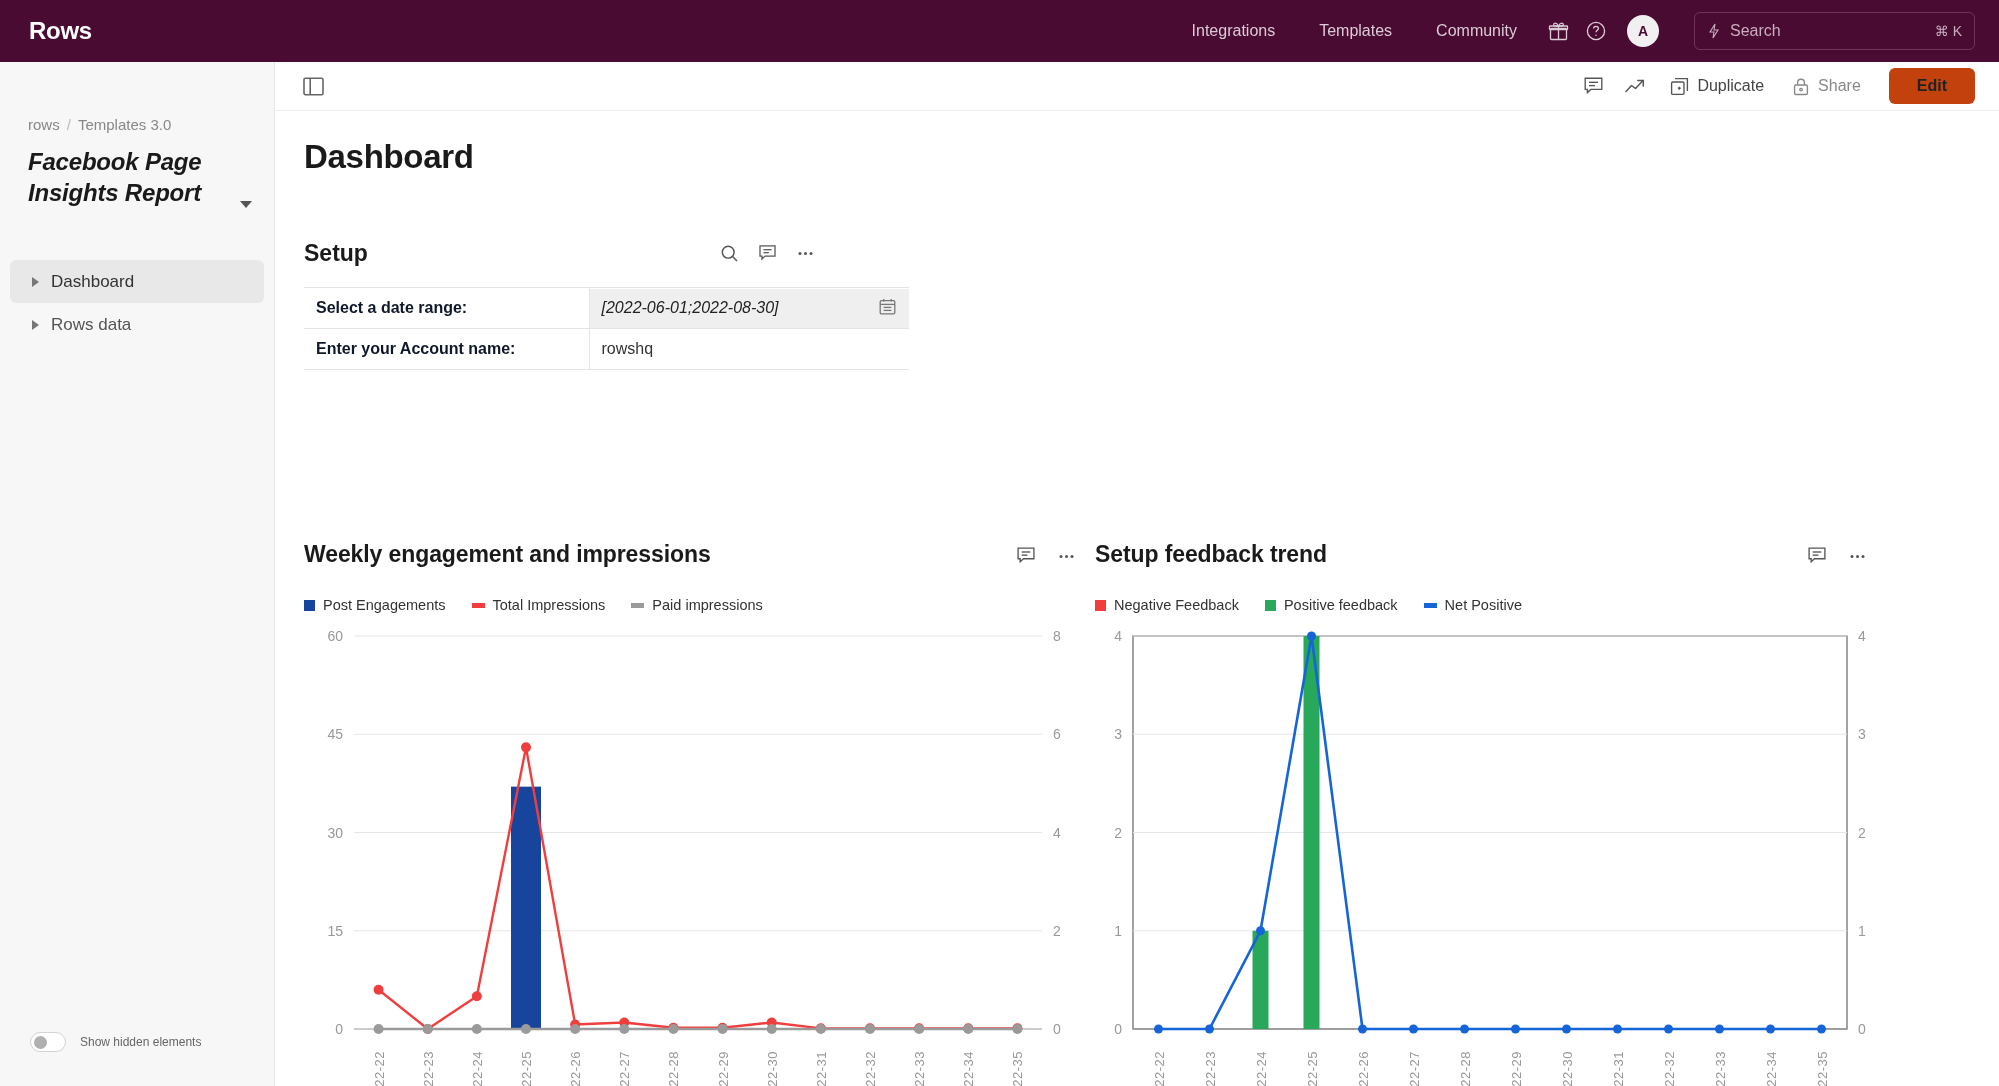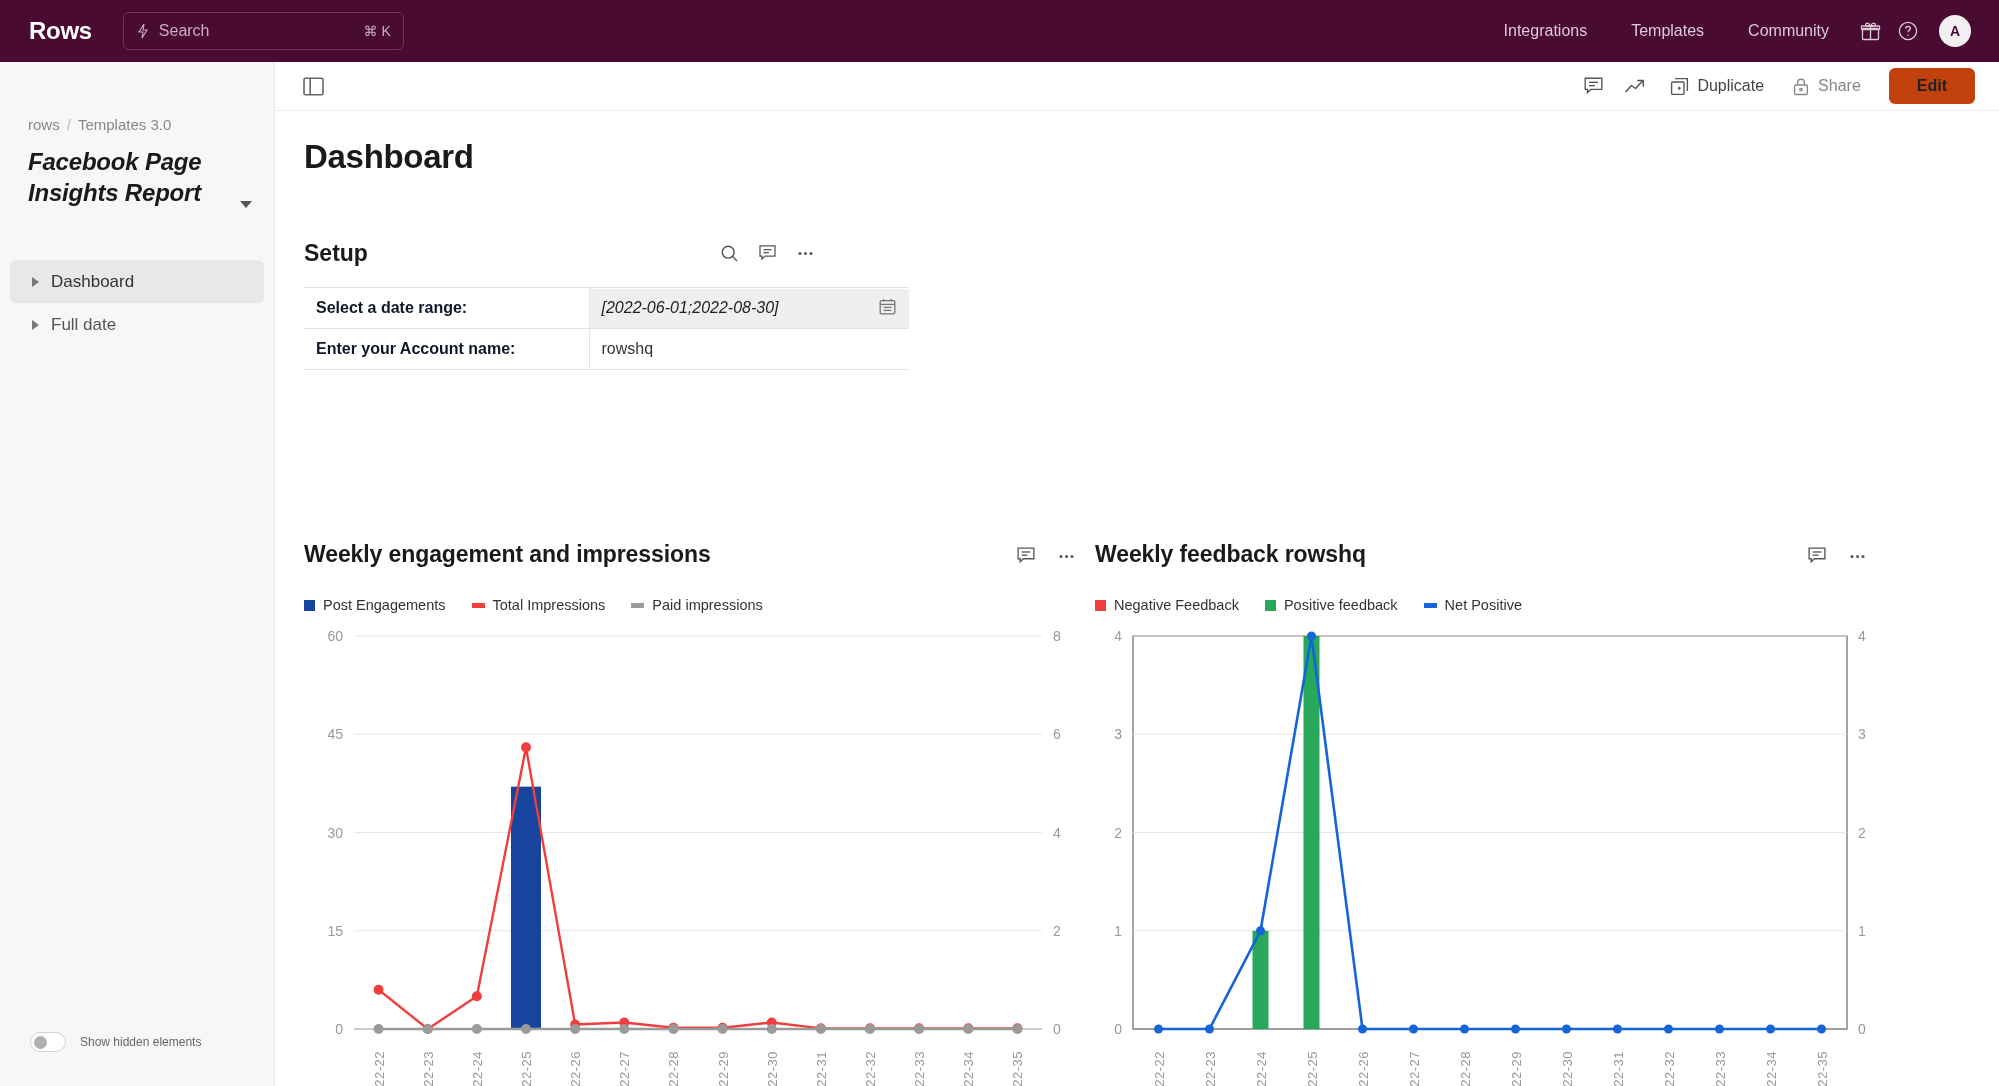--- a/index.html
+++ b/index.html
@@ -212,53 +212,53 @@
     white-space: nowrap;
     letter-spacing: 0.5px;
   }
 </style>
 </head>
 <body>
 
 <div id="topbar">
   <div id="brand">Rows</div>
 
+  <div id="topnav">
+    <a class="navlink" href="#">Integrations</a>
+    <a class="navlink" href="#">Templates</a>
+    <a class="navlink" href="#">Community</a>
+
+    <div class="iconbtn">
+      <svg width="21" height="21" viewBox="0 0 21 21" fill="none" stroke="#DCCBD6" stroke-width="1.3">
+        <rect x="2.5" y="7.5" width="16" height="11" rx="1"></rect>
+        <rect x="1.5" y="5" width="18" height="3.5" rx="0.6"></rect>
+        <line x1="10.5" y1="5" x2="10.5" y2="18.5"></line>
+        <path d="M10.5 5 C10.5 5 8.6 1.6 6.6 2.3 C4.9 2.9 5.6 5 7.5 5 Z"></path>
+        <path d="M10.5 5 C10.5 5 12.4 1.6 14.4 2.3 C16.1 2.9 15.4 5 13.5 5 Z"></path>
+      </svg>
+    </div>
+    <div class="iconbtn">
+      <svg width="22" height="22" viewBox="0 0 22 22" fill="none" stroke="#DCCBD6" stroke-width="1.3">
+        <circle cx="11" cy="11" r="8.6"></circle>
+        <path d="M8.6 8.6 C8.6 7.2 9.7 6.3 11 6.3 C12.4 6.3 13.4 7.2 13.4 8.5 C13.4 10.2 11 10.4 11 12.3"></path>
+        <circle cx="11" cy="15.2" r="0.75" fill="#DCCBD6" stroke="none"></circle>
+      </svg>
+    </div>
+    <div id="avatar">A</div>
+  </div>
+
   <div id="search-box">
     <span>
       <svg class="bolt" viewBox="0 0 14 16">
           <path d="M8 1 L3 9 H7 L6 15 L11 7 H7 Z" fill="none" stroke="#C9AEBE" stroke-width="1.1"></path>
         </svg>
     </span>
     <span class="ph">Search</span>
     <span class="kbd">⌘ K</span>
   </div>
-
-  <div id="topnav">
-    <a class="navlink" href="#">Integrations</a>
-    <a class="navlink" href="#">Templates</a>
-    <a class="navlink" href="#">Community</a>
-
-    <div class="iconbtn">
-      <svg width="21" height="21" viewBox="0 0 21 21" fill="none" stroke="#DCCBD6" stroke-width="1.3">
-        <rect x="2.5" y="7.5" width="16" height="11" rx="1"></rect>
-        <rect x="1.5" y="5" width="18" height="3.5" rx="0.6"></rect>
-        <line x1="10.5" y1="5" x2="10.5" y2="18.5"></line>
-        <path d="M10.5 5 C10.5 5 8.6 1.6 6.6 2.3 C4.9 2.9 5.6 5 7.5 5 Z"></path>
-        <path d="M10.5 5 C10.5 5 12.4 1.6 14.4 2.3 C16.1 2.9 15.4 5 13.5 5 Z"></path>
-      </svg>
-    </div>
-    <div class="iconbtn">
-      <svg width="22" height="22" viewBox="0 0 22 22" fill="none" stroke="#DCCBD6" stroke-width="1.3">
-        <circle cx="11" cy="11" r="8.6"></circle>
-        <path d="M8.6 8.6 C8.6 7.2 9.7 6.3 11 6.3 C12.4 6.3 13.4 7.2 13.4 8.5 C13.4 10.2 11 10.4 11 12.3"></path>
-        <circle cx="11" cy="15.2" r="0.75" fill="#DCCBD6" stroke="none"></circle>
-      </svg>
-    </div>
-    <div id="avatar">A</div>
-  </div>
 </div>
 
 <div id="sidebar">
   <div id="breadcrumb">
     <span>rows</span>
     <span class="sep">/</span>
     <span>Templates 3.0</span>
   </div>
 
   <div id="doc-title-row">
@@ -266,21 +266,21 @@
     <div id="doc-caret"></div>
   </div>
 
   <div id="nav-list">
     <div class="nav-item active">
       <span class="tri"></span>
       <span>Dashboard</span>
     </div>
     <div class="nav-item">
       <span class="tri"></span>
-      <span>Full date</span>
+      <span>Rows data</span>
     </div>
   </div>
 
   <div id="hidden-toggle-row">
     <div id="toggle-track">
       <div id="toggle-knob"></div>
     </div>
     <span id="hidden-toggle-label">Show hidden elements</span>
   </div>
 </div>
@@ -490,21 +490,21 @@
         <div class="xlabel" style="left: 509.857px;">2022-31</div>
         <div class="xlabel" style="left: 559px;">2022-32</div>
         <div class="xlabel" style="left: 608.143px;">2022-33</div>
         <div class="xlabel" style="left: 657.286px;">2022-34</div>
         <div class="xlabel" style="left: 706.429px;">2022-35</div>
       </div>
   </div>
 
   <div class="chart-card" id="chart-right">
     <div class="chart-head">
-      <div class="chart-title">Weekly feedback rowshq</div>
+      <div class="chart-title">Setup feedback trend</div>
       <div class="chart-head-icons">
         <div class="mini-icon">
           <svg width="20" height="20" viewBox="0 0 21 21" fill="none" stroke="#555" stroke-width="1.4">
             <path d="M2.2 2.2 H18.8 V13.4 H7.8 L4.4 16.6 V13.4 H2.2 Z"></path>
             <line x1="6" y1="6.3" x2="15" y2="6.3"></line>
               <line x1="6" y1="9.6" x2="12" y2="9.6"></line>
           </svg>
         </div>
         <div class="mini-icon">
           <svg width="19" height="19" viewBox="0 0 19 19" fill="#555">

